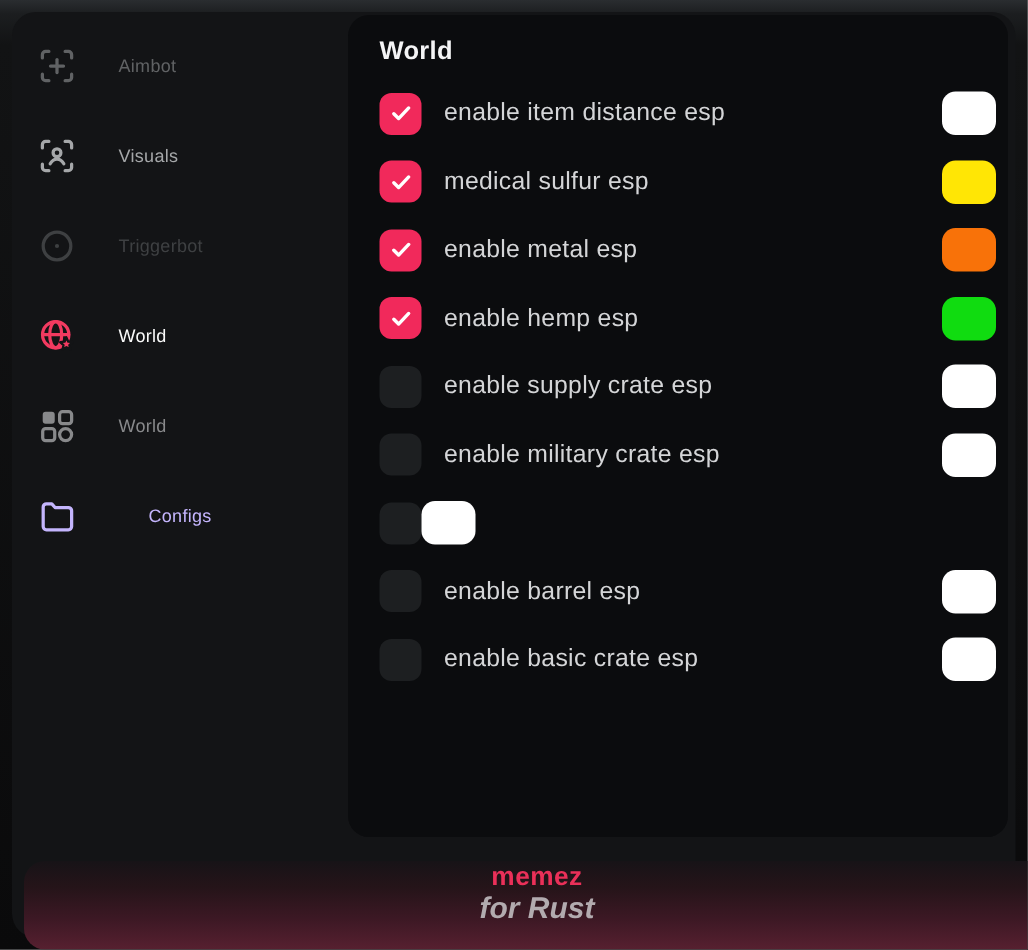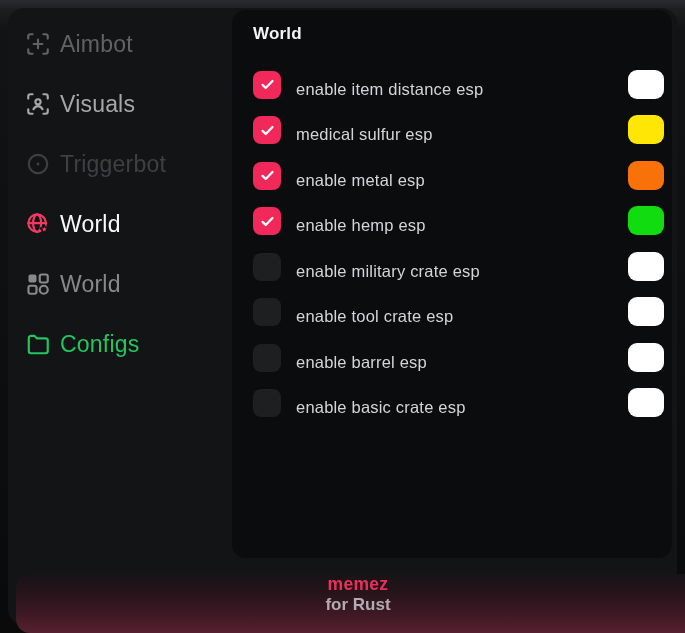--- a/index.html
+++ b/index.html
@@ -14,33 +14,33 @@
     background:#131416;border-radius:16px;
   }
   
   .sidebar{position:absolute;left:0;top:6px;width:224px;}
   .side-item{
     display:flex;align-items:center;height:60px;padding-left:17px;
     cursor:pointer;color:#8c8e90;
   }
   .side-item .icon{width:26px;height:26px;flex:0 0 26px;display:flex;align-items:center;justify-content:center;}
   .side-item .icon svg{width:26px;height:26px;display:block;}
-  .side-label{margin-left:9px;font-size:23px;font-weight:500;letter-spacing:.2px;}
+  .side-label{margin-left:28px;font-size:12px;font-weight:500;letter-spacing:.2px;}
   
   .panel{
     position:absolute;left:224px;top:2px;width:440px;height:548px;
     background:#0b0c0e;border-radius:14px;overflow:hidden;
     padding:0;box-sizing:border-box;
   }
   .panel-title{
     margin:14px 0 0 21px;font-size:17px;font-weight:600;color:#f4f4f5;letter-spacing:.2px;
   }
   .rows{margin-top:9px;}
   .row{
-    display:flex;align-items:flex-end;height:45.5px;
+    display:flex;align-items:center;height:45.5px;
     padding-left:21px;padding-right:8px;
   }
   .check{
     width:28px;height:28px;flex:0 0 28px;border-radius:8px;background:#1d1f21;
     display:flex;align-items:center;justify-content:center;cursor:pointer;
   }
   .check svg{display:none;width:17px;height:17px;stroke:#ffffff;stroke-width:3.2;fill:none;
     stroke-linecap:round;stroke-linejoin:round;}
   .check[data-checked="true"]{background:var(--accent,#f1295b);}
   .check[data-checked="true"] svg{display:block;}
@@ -55,21 +55,21 @@
   
   .footer{
     position:absolute;left:8px;top:566px;width:684px;height:59px;
     border-radius:14px;box-sizing:border-box;
     background:linear-gradient(180deg,#171317 0%,#251419 30%,#3c1824 65%,#572030 100%);
     display:flex;align-items:center;justify-content:flex-start;
     padding:0 24px;
     flex-direction:column;
   }
   .brand{font-size:17.5px;font-weight:700;color:#ea3059;letter-spacing:.3px;}
-  .brand-suffix{font-size:17px;font-weight:600;color:#b2abaf;}
+  .brand-suffix{font-size:20px;font-weight:600;font-style:italic;color:#b2abaf;}
 </style>
 </head>
 <body style="--accent: #f1295b;">
 
 <div class="window">
 
   <nav class="sidebar">
 
     <div class="side-item" style="color: rgb(96, 98, 100);">
       <span class="icon">
@@ -126,21 +126,21 @@
         <svg viewBox="0 0 24 24" fill="none" stroke="currentColor" stroke-width="2">
           <rect x="3.2" y="3.2" width="7.4" height="7.4" rx="1.8" fill="currentColor" stroke="none"></rect>
           <rect x="13.6" y="3.2" width="7.4" height="7.4" rx="1.8"></rect>
           <rect x="3.2" y="13.6" width="7.4" height="7.4" rx="1.8"></rect>
           <circle cx="17.3" cy="17.3" r="3.7"></circle>
         </svg>
       </span>
       <span class="side-label">World</span>
     </div>
 
-    <div class="side-item" style="color: #22c55e;">
+    <div class="side-item" style="color: #c4b5fd; gap: 20px;">
       <span class="icon">
         <svg viewBox="0 0 24 24" fill="none" stroke="currentColor" stroke-width="2" stroke-linecap="round" stroke-linejoin="round">
           <path d="M3.5 18.5v-12a2 2 0 0 1 2-2h3.3l2 2.3h8.2a2 2 0 0 1 2 2v9.7a2 2 0 0 1-2 2h-13.5a2 2 0 0 1-2-2z"></path>
         </svg>
       </span>
       <span class="side-label">Configs</span>
     </div>
 
   </nav>
 
@@ -183,32 +183,37 @@
       <div class="row">
         <span class="check" data-checked="true">
           <svg viewBox="0 0 24 24">
               <path d="M5 12.5l4.5 4.5L19 7"></path>
             </svg>
           </span>
         <span class="row-label">enable hemp esp</span>
         <span class="swatch" style="background-color: rgb(16, 220, 16);"></span>
       </div>
 
+      <div class="row">
+        <span class="check" data-checked="false">
+          </span>
+        <span class="row-label">enable supply crate esp</span>
+        <span class="swatch" style="background-color: rgb(255, 255, 255);"></span>
+      </div>
 
       <div class="row">
         <span class="check" data-checked="false">
           </span>
         <span class="row-label">enable military crate esp</span>
         <span class="swatch" style="background-color: rgb(255, 255, 255);"></span>
       </div>
 
       <div class="row">
         <span class="check" data-checked="false">
           </span>
-        <span class="row-label">enable tool crate esp</span>
         <span class="swatch" style="background-color: rgb(255, 255, 255);"></span>
       </div>
 
       <div class="row">
         <span class="check" data-checked="false">
           </span>
         <span class="row-label">enable barrel esp</span>
         <span class="swatch" style="background-color: rgb(255, 255, 255);"></span>
       </div>
 

